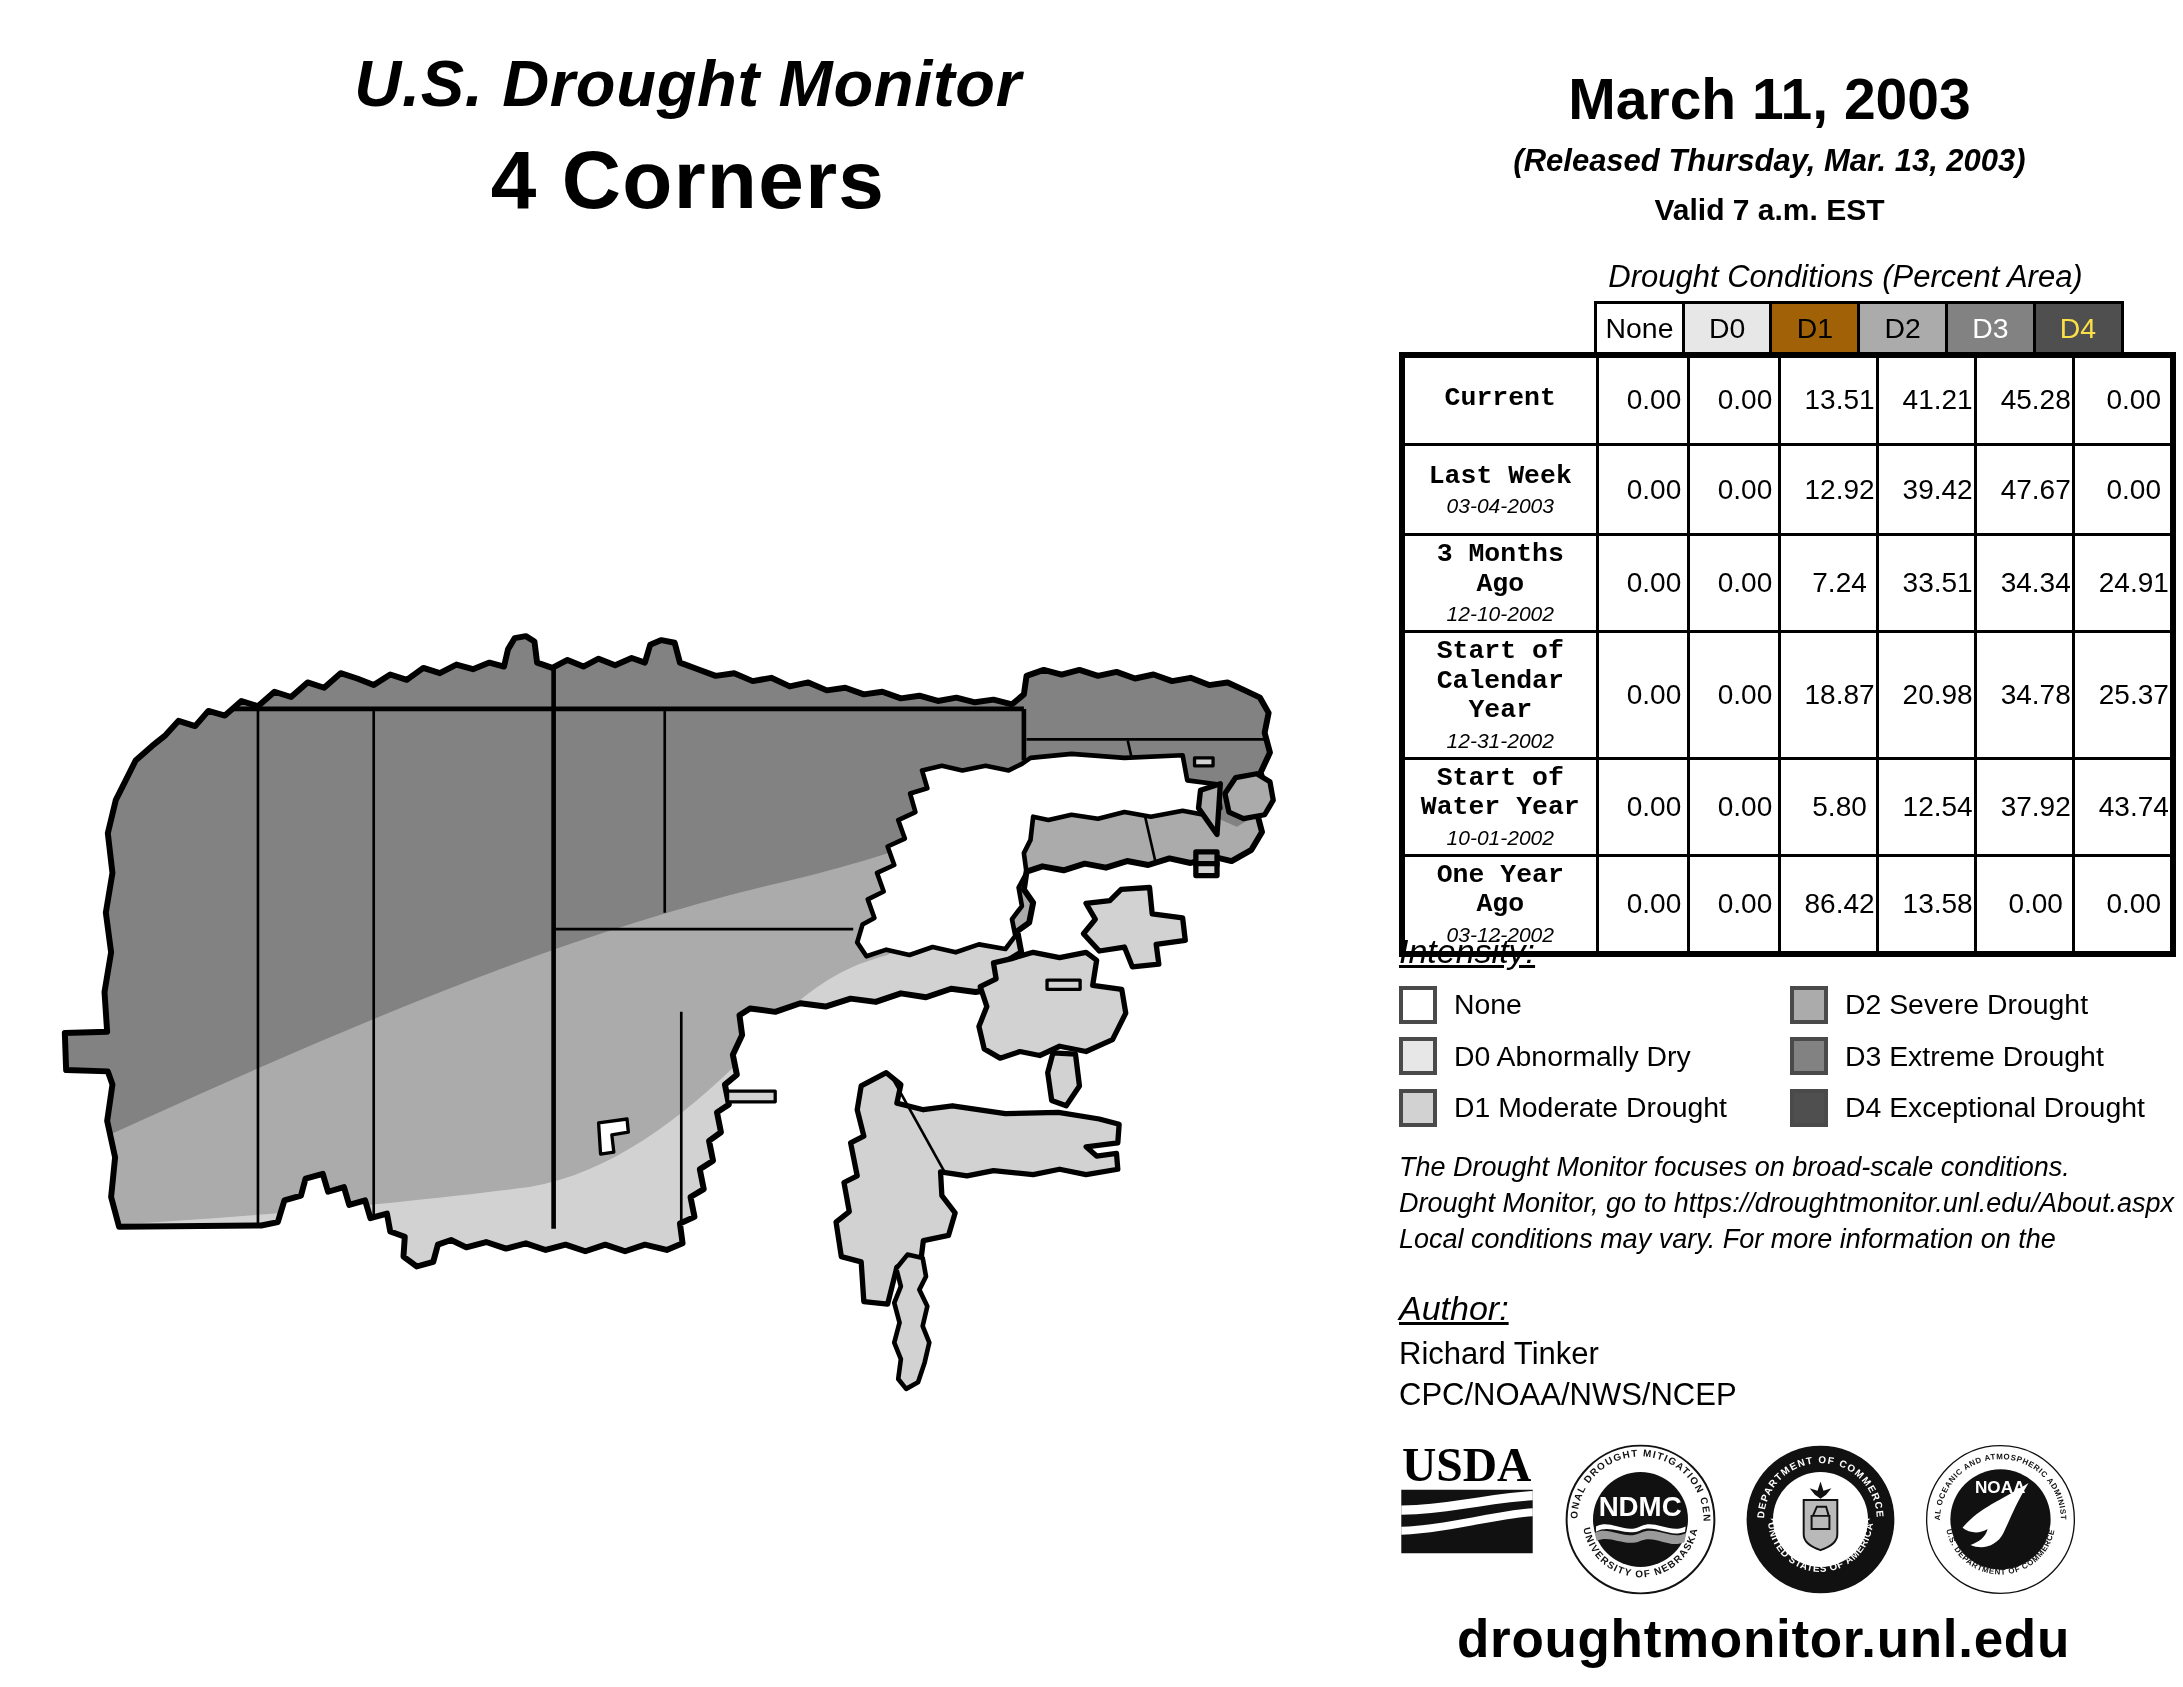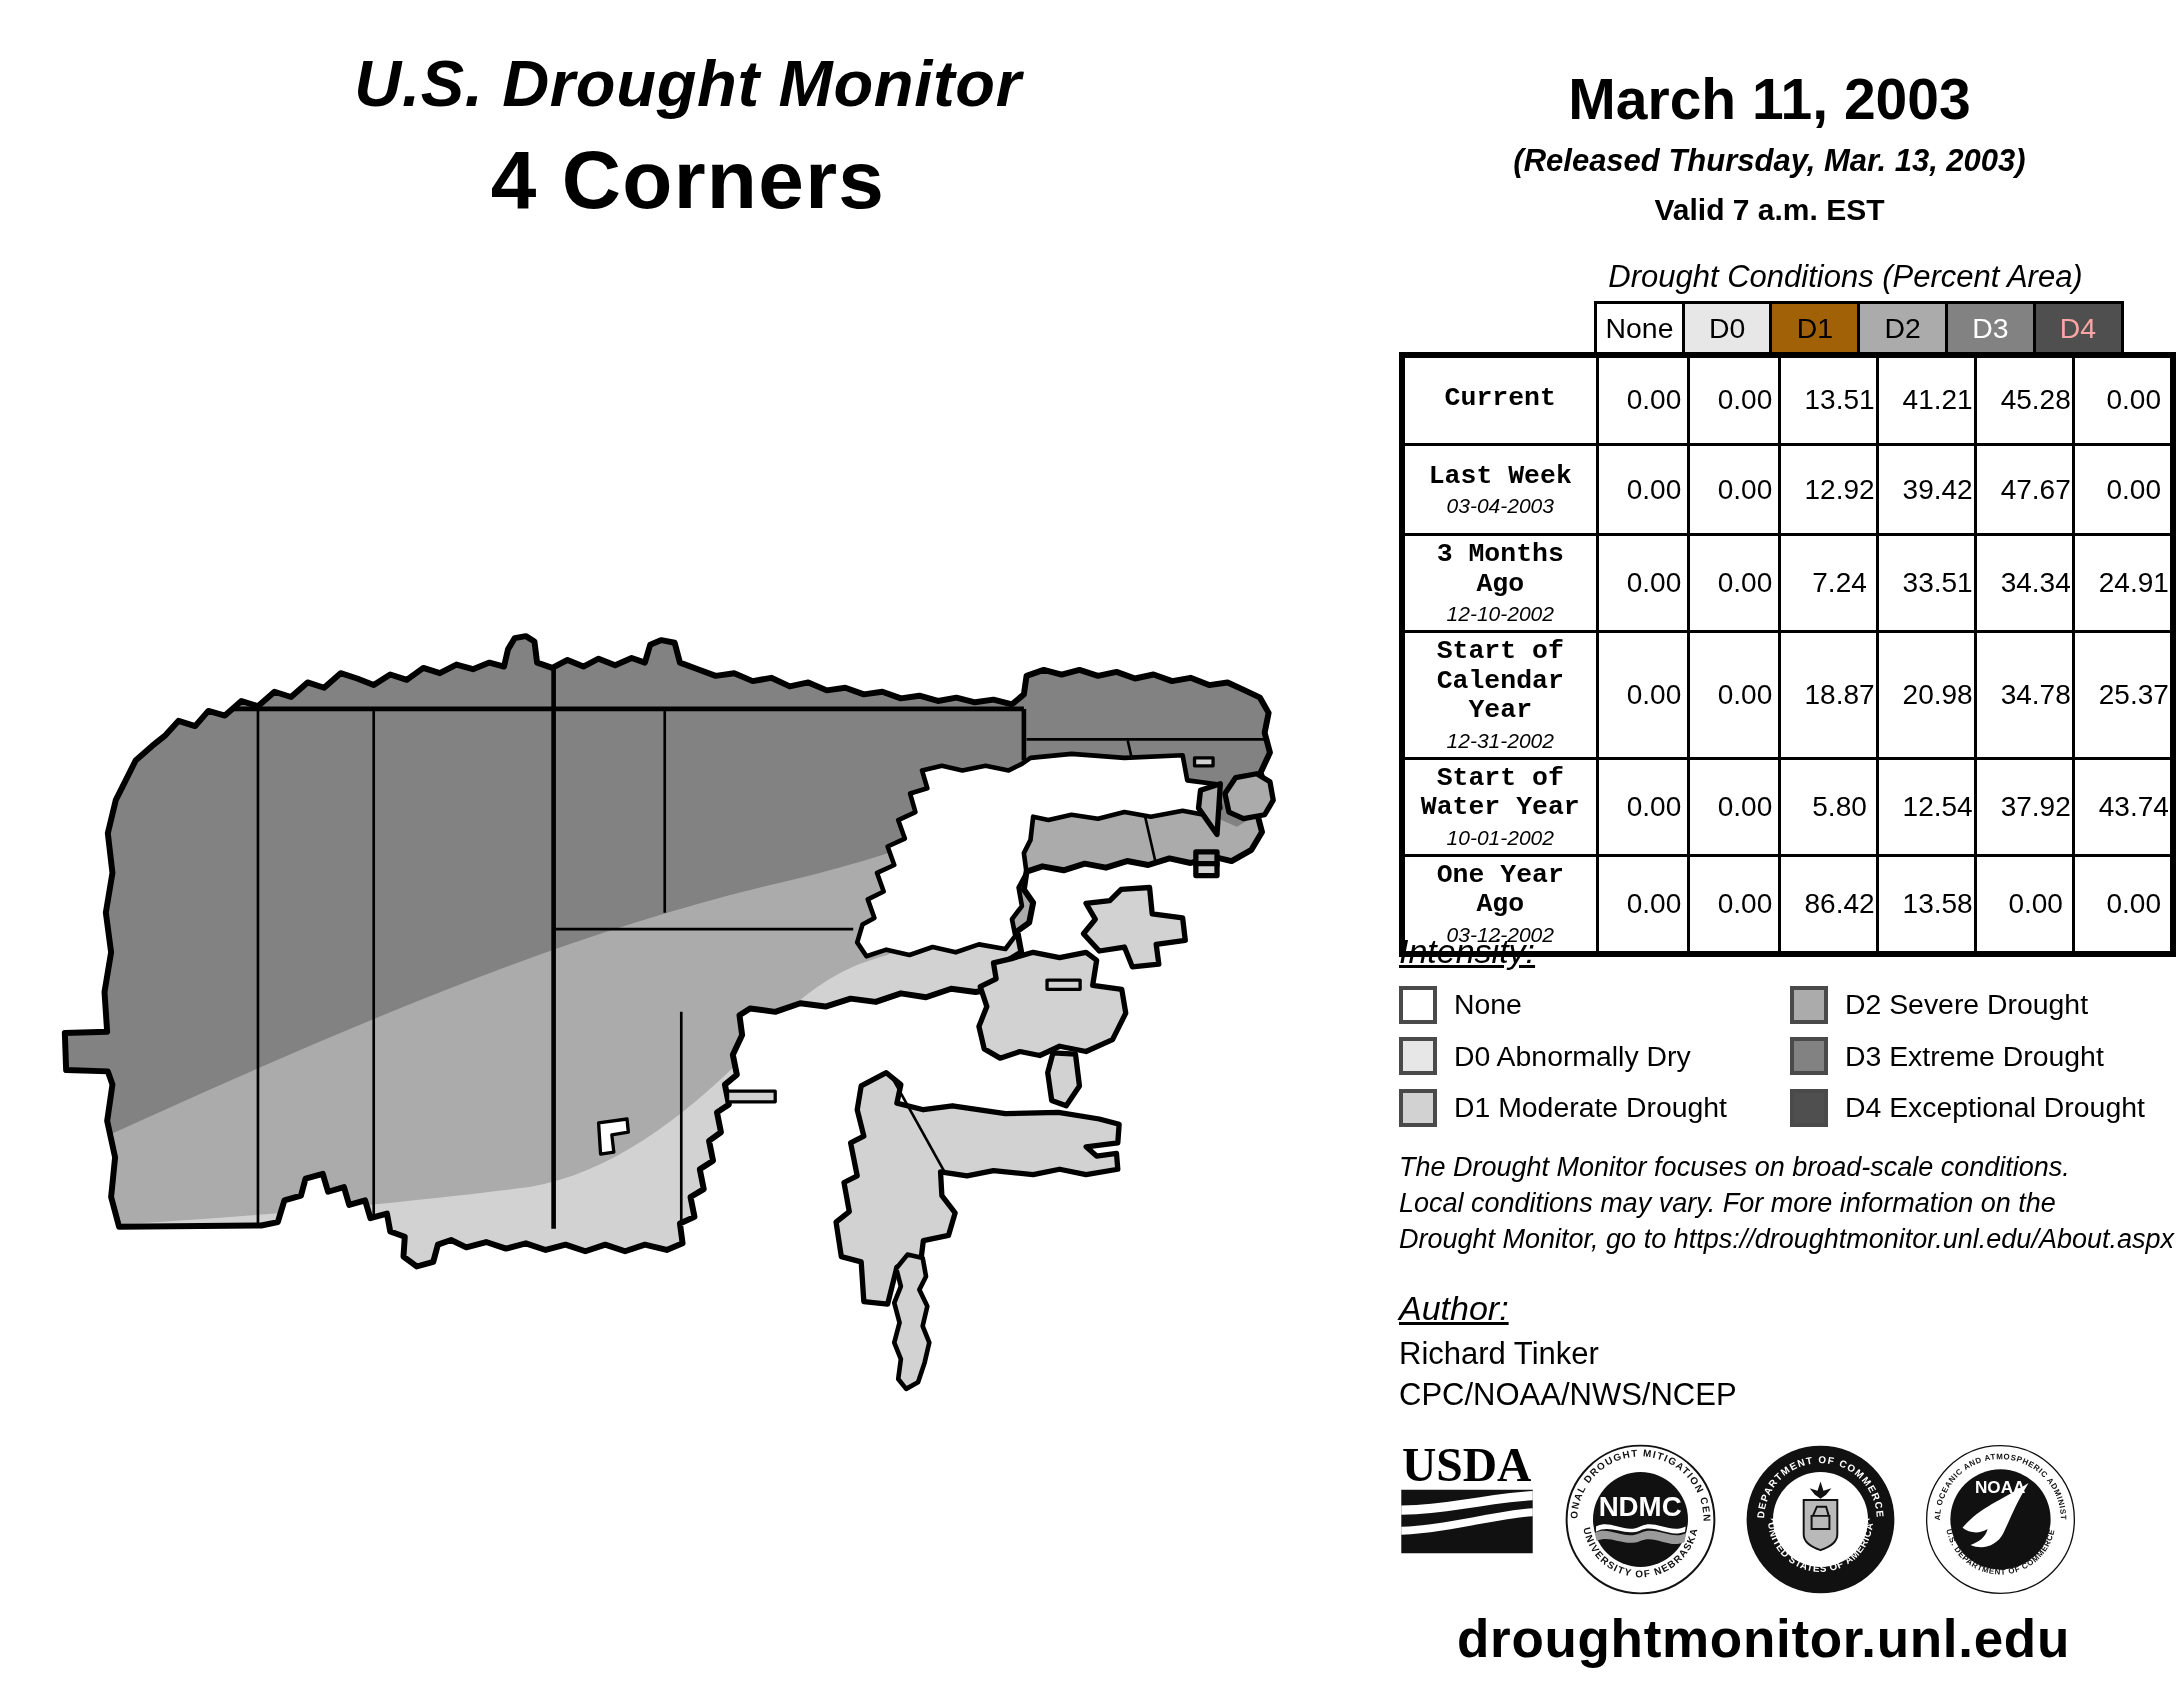--- a/index.html
+++ b/index.html
@@ -22,21 +22,21 @@
   #dm-table{left:1399px;top:301px;}
   .dm-head{display:flex;margin-left:195px;}
   .hcell{width:91px;height:54px;border:3.3px solid #000;margin-left:-3.3px;box-sizing:border-box;
          display:flex;align-items:center;justify-content:center;font-size:28.4px;}
   .hcell:first-child{margin-left:0;}
   .c-none{background:#ffffff;}
   .c-d0{background:#e7e7e7;text-align:center;}
   .c-d1{background:#a16207;}
   .c-d2{background:#ababab;}
   .c-d3{background:#828282;color:#fff;}
-  .c-d4{background:#4f4f4f;color:#fca5a5;}
+  .c-d4{background:#4f4f4f;color:#fde047;}
   #dm-table table{border-collapse:collapse;margin-top:-3.3px;border:6px solid #000;}
   #dm-table th,#dm-table td{border:3.3px solid #000;box-sizing:border-box;padding-left:24px;}
   #dm-table th.rlabel{width:195px;padding:4px 5.3px;text-align:center;vertical-align:middle;}
   #dm-table td{width:91px;text-align:center;font-size:28px;font-weight:normal;}
   #dm-table tr{height:90px;}
   .rname{font-size:26.5px;font-weight:bold;line-height:1.12;font-family:Liberation Mono, monospace;}
   .rdate{font-size:21px;font-style:italic;font-weight:normal;margin-top:2.6px;}
 
   
   #intensity-head{left:1399px;top:932px;font-size:34px;font-style:italic;
@@ -208,22 +208,22 @@
       <span class="leg-label">D3 Extreme Drought</span>
     </div>
     <div class="leg-item">
       <span class="sw" style="background:#4f4f4f"></span>
       <span class="leg-label">D4 Exceptional Drought</span>
     </div>
   </div>
 
   <div class="abs" id="disclaimer">
     <div>The Drought Monitor focuses on broad-scale conditions.</div>
+    <div>Drought Monitor, go to https://droughtmonitor.unl.edu/About.aspx</div>
     <div>Local conditions may vary. For more information on the</div>
-    <div>Drought Monitor, go to https://droughtmonitor.unl.edu/About.aspx</div>
   </div>
 
   <div class="abs" id="author-head">Author:</div>
   <div class="abs" id="author-name">Richard Tinker</div>
   <div class="abs" id="author-org">CPC/NOAA/NWS/NCEP</div>
 
   <div class="abs" id="logos">
 
     <div class="logo">
       <svg width="142" height="116" viewBox="0 0 215 175">

